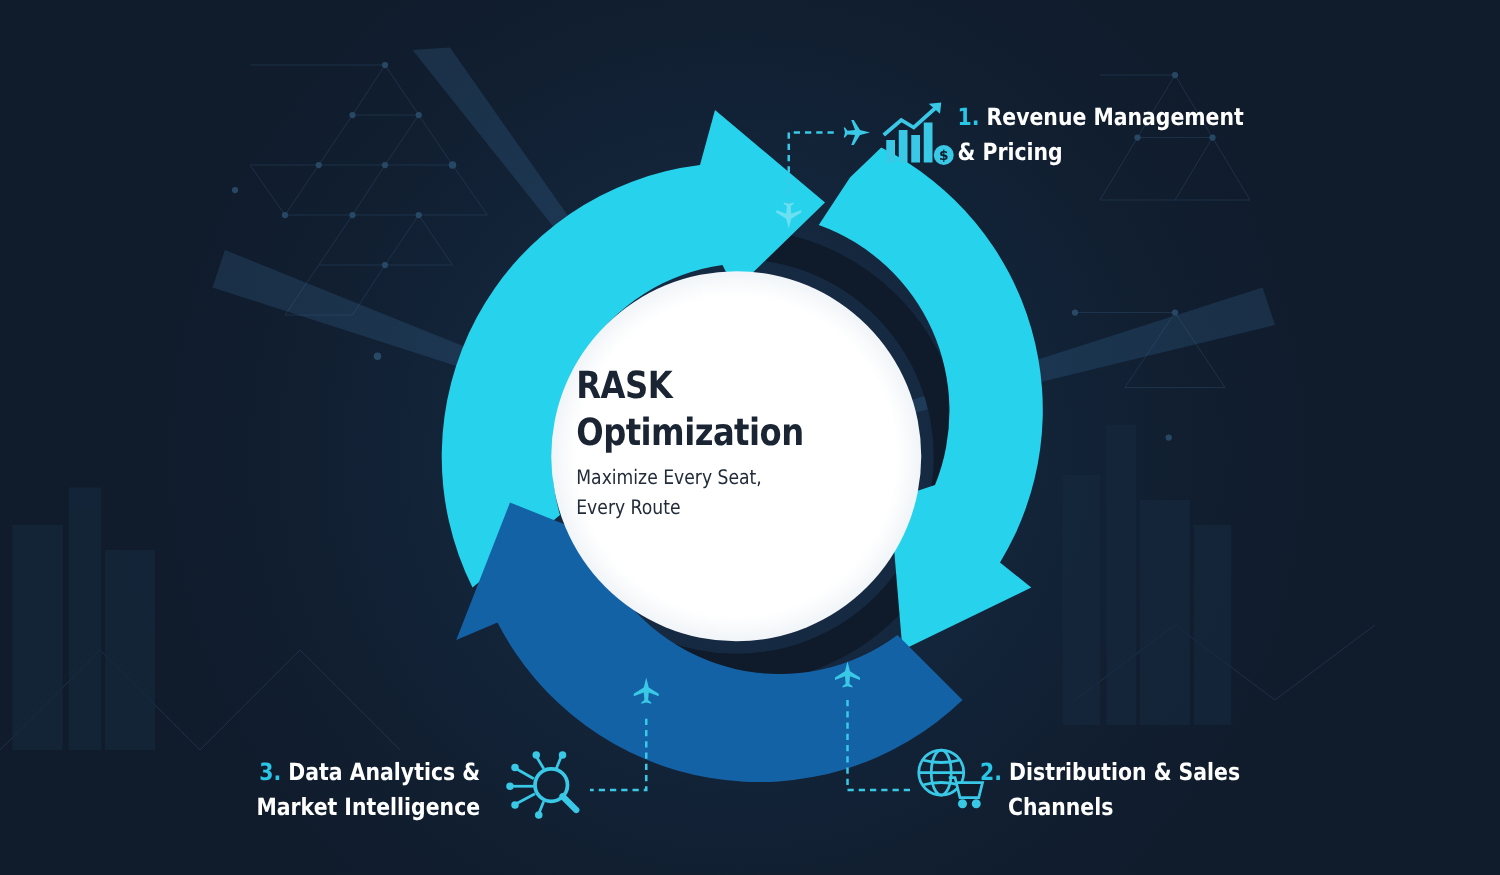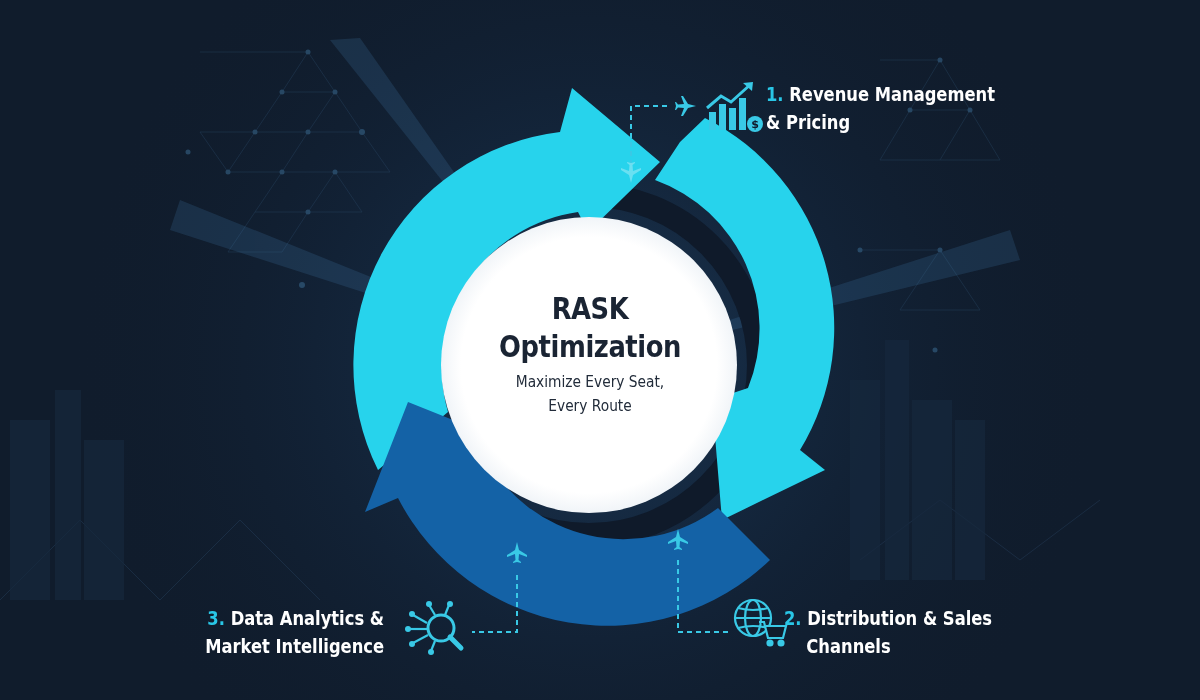--- a/index.html
+++ b/index.html
@@ -5,21 +5,21 @@
   html, body { margin: 0; padding: 0; }
   body {
     width: 1200px; height: 700px; overflow: hidden; position: relative;
     background: #101c2c;
     font-family: "Liberation Sans", "DejaVu Sans", sans-serif;
   }
   .stage { position: absolute; left: 0; top: 0; width: 1200px; height: 700px; }
   .bg { position: absolute; left: 0; top: 0; }
   .center-text {
     position: absolute; left: 440px; top: 290px; width: 300px;
-    text-align: center; color: #1a2433;
+    color: #1a2433;
   }
   .center-title {
     font-family: "DejaVu Sans", sans-serif; font-weight: bold;
     font-size: 30px; line-height: 38px; letter-spacing: -0.5px;
     transform: scaleX(0.86); transform-origin: center;
     display: block;
   }
   .center-sub {
     font-family: "DejaVu Sans", sans-serif;
     font-size: 16px; line-height: 24px; color: #222c3a;

